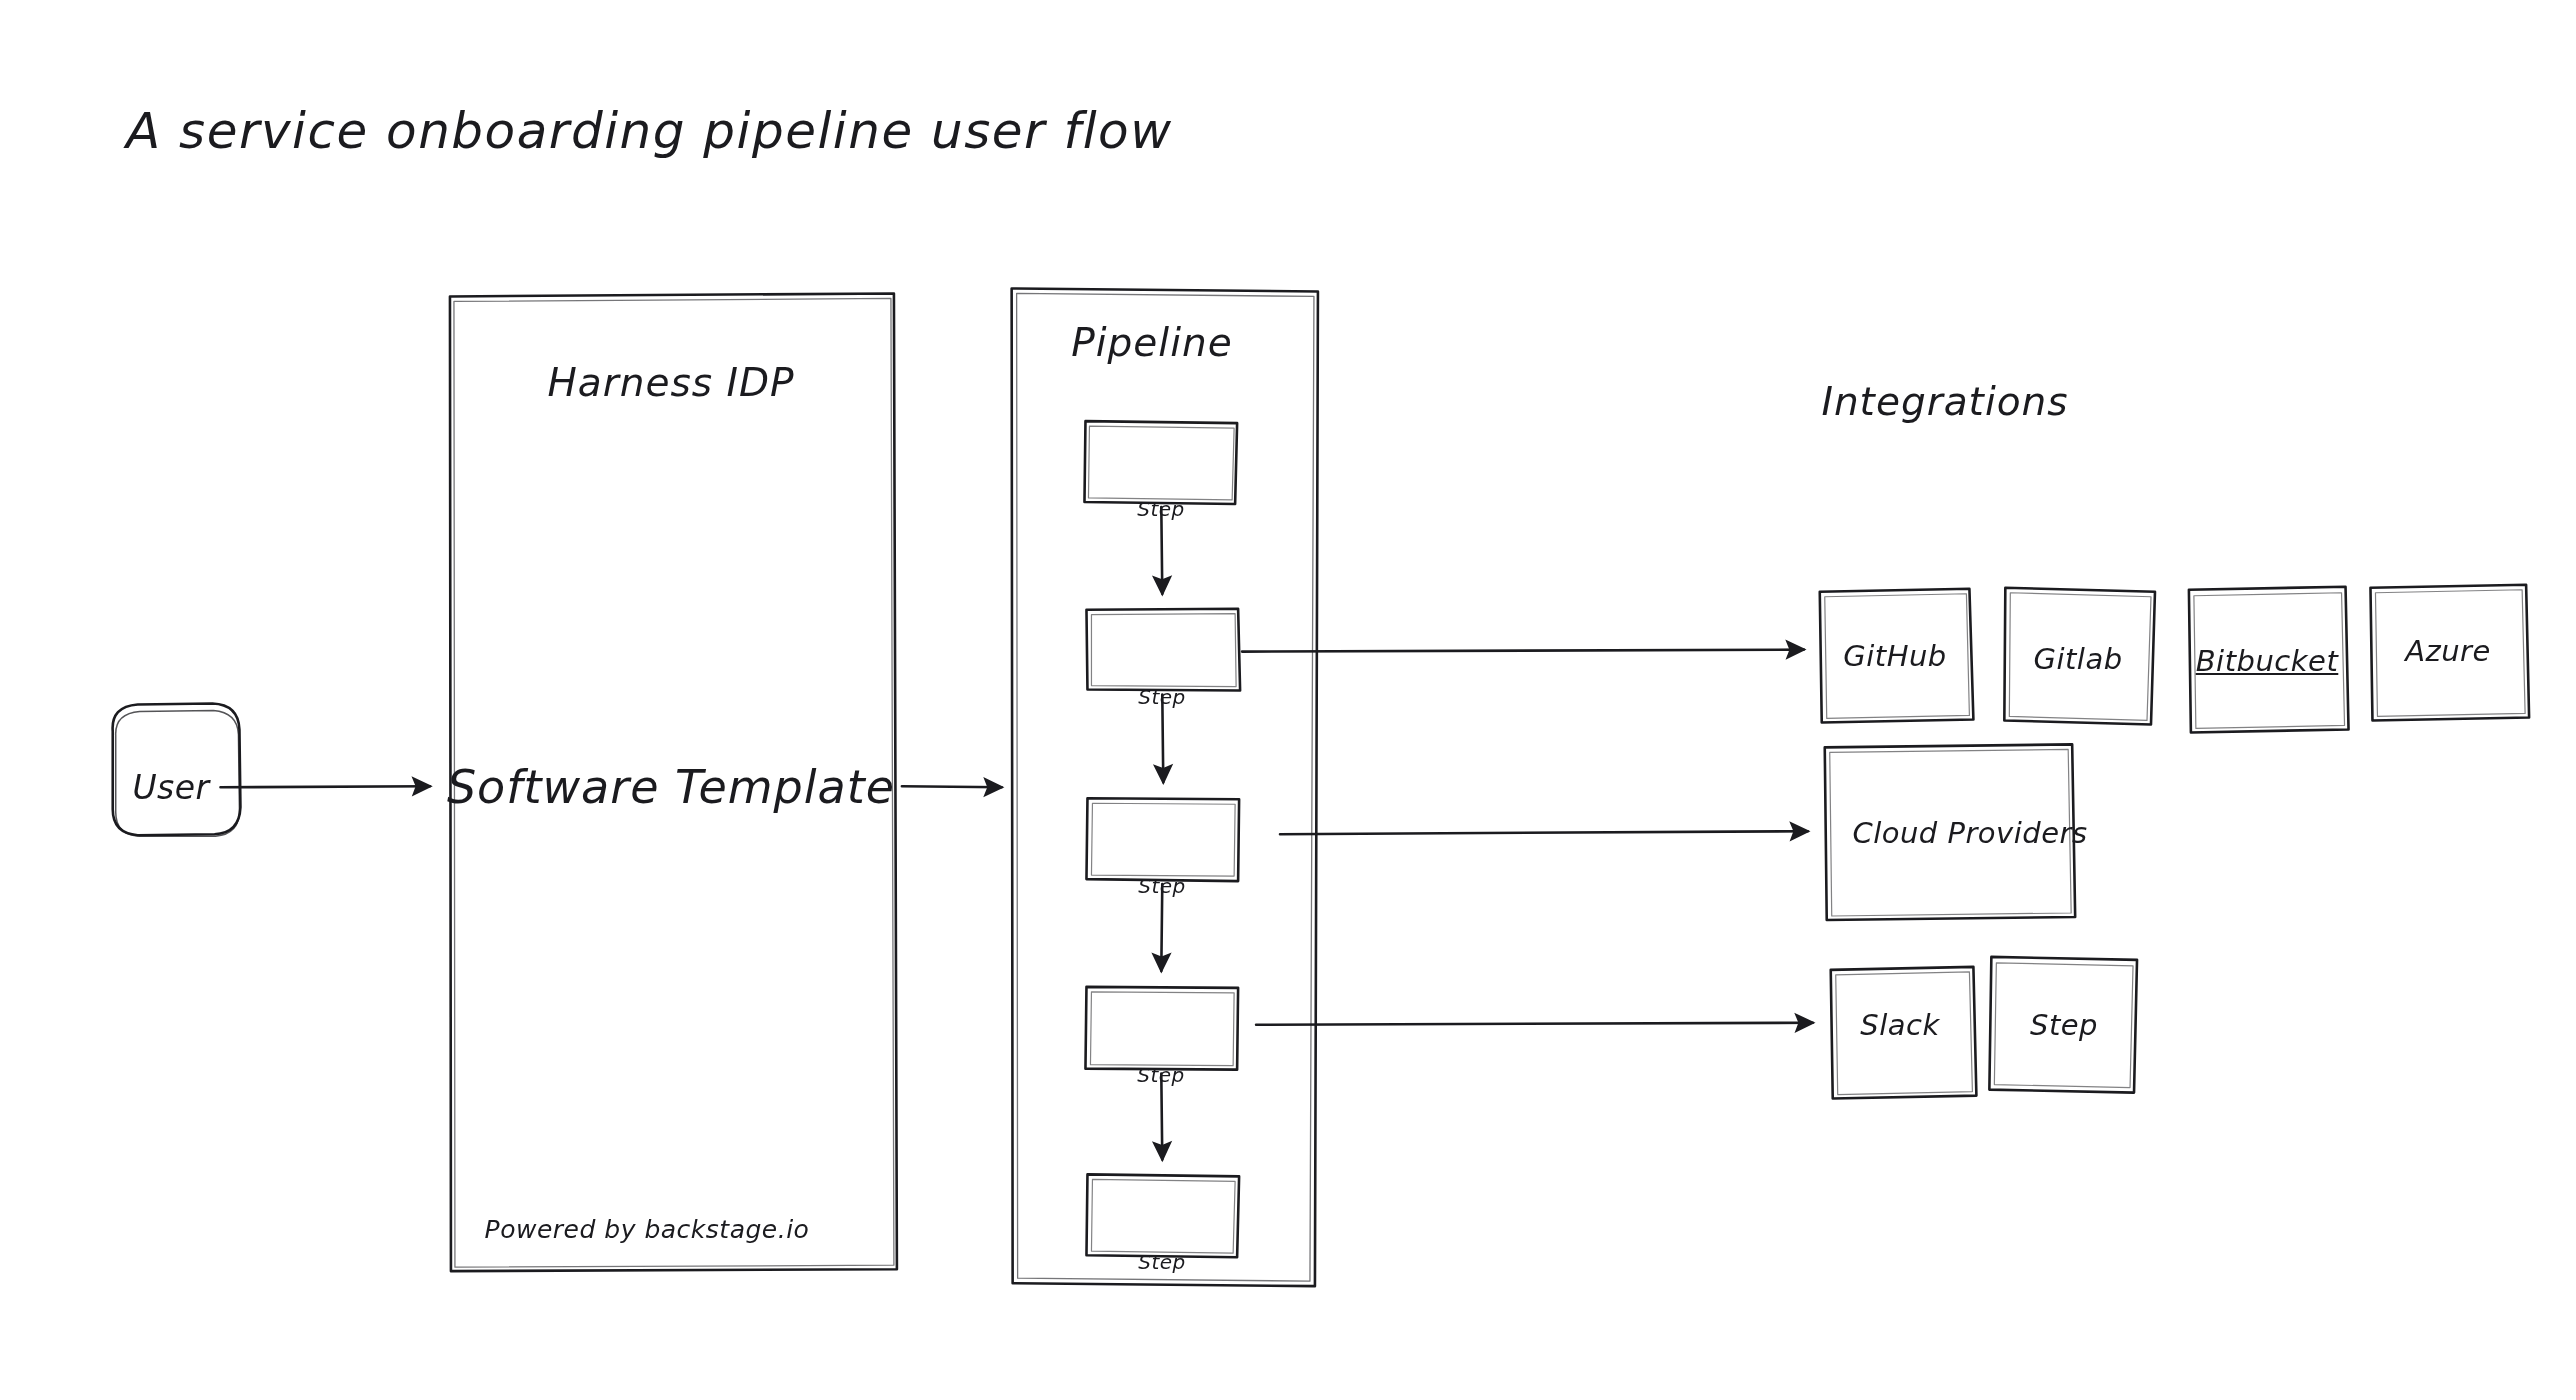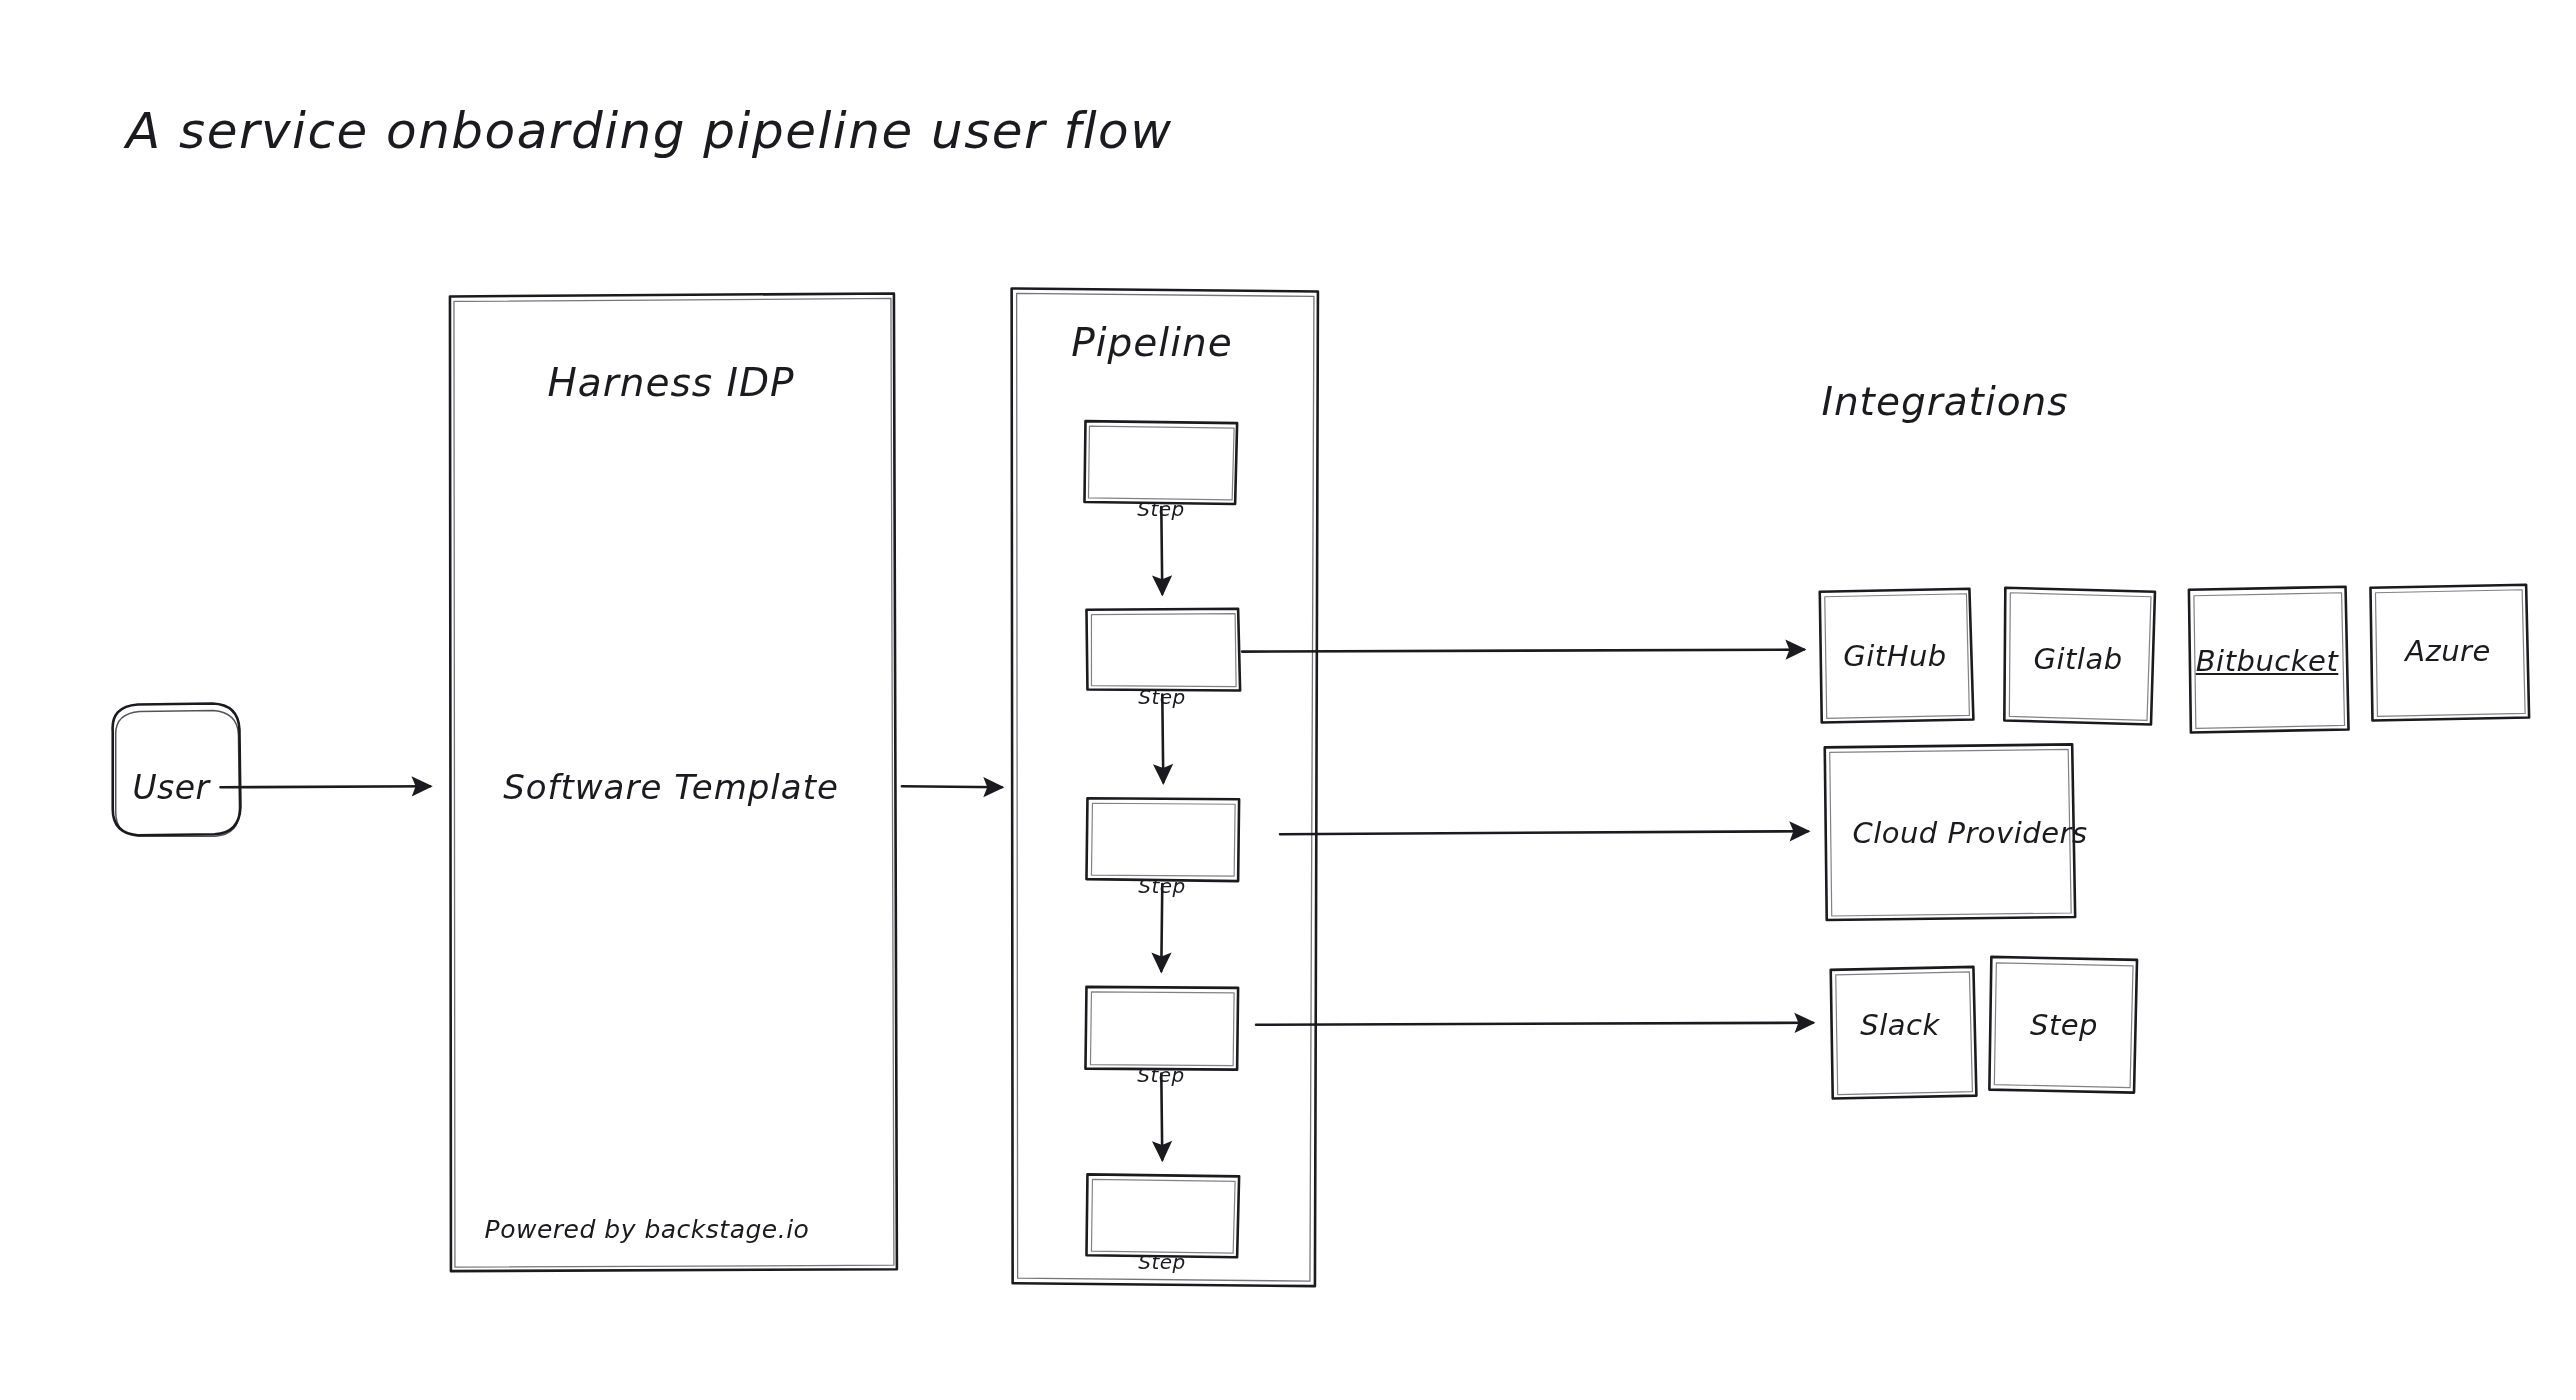--- a/index.html
+++ b/index.html
@@ -36,21 +36,21 @@
   .title {
     left: 126px;
     top: 102px;
     transform: none;
     font-size: 50px;
     letter-spacing: 1.5px;
   }
   .sect-title { font-size: 39px; letter-spacing: 1px; }
   .node-lbl   { font-size: 33px; text-align: center; }
   .step-lbl   { font-size: 20px; margin-top: 48px; }
-  .big-lbl    { font-size: 34px; letter-spacing: 1px; }
+  .big-lbl    { font-size: 46px; letter-spacing: 1px; }
   .small-lbl  { font-size: 25px; }
   .integ-lbl  { font-size: 29px; }
 </style>
 </head>
 <body>
 
 <div id="canvas">
 
   <svg id="sketch" viewBox="0 0 2582 1404" xmlns="http://www.w3.org/2000/svg">
     <defs>

